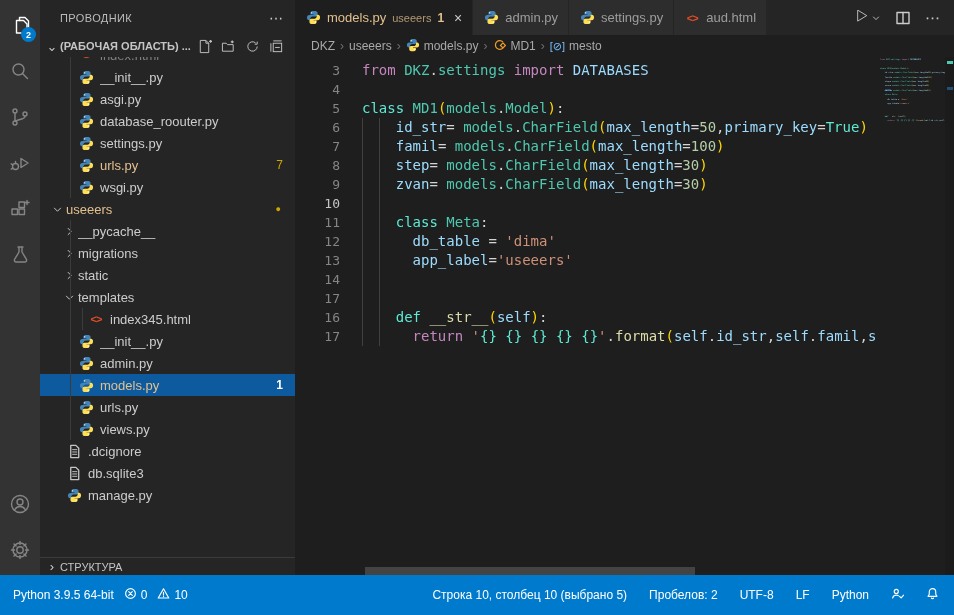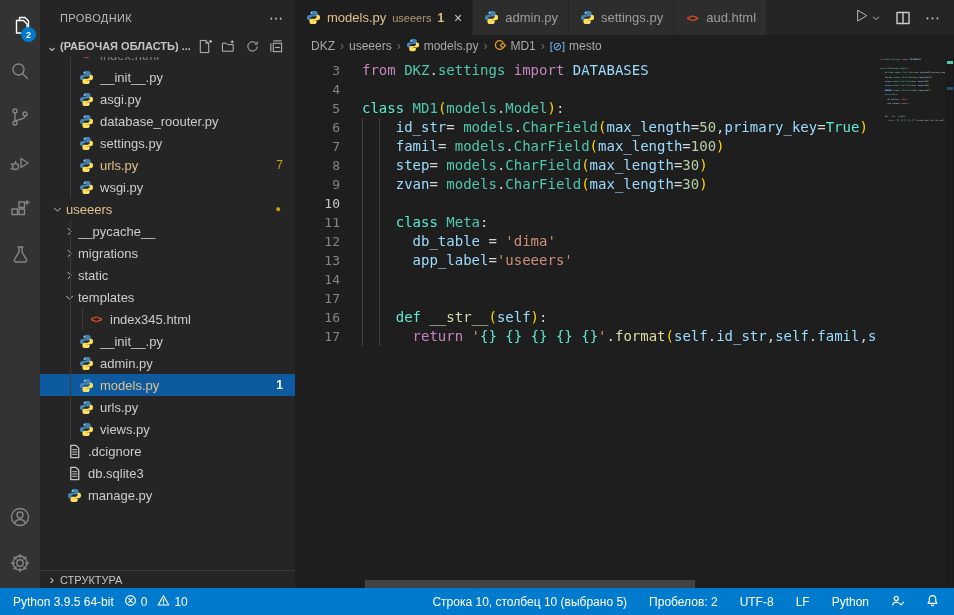--- a/index.html
+++ b/index.html
@@ -111,21 +111,21 @@
 
   .minimap { position: absolute; right: 9px; top: 0; width: 67px; height: 100%; overflow: hidden;
     cursor: pointer; }
   .minimap .code-line { height: 4.4px; line-height: 4.4px; }
   .minimap .code-text { padding-left: 2px; font-size: 2px; line-height: 4.4px; }
   .v-track { position: absolute; right: 0; top: 0; bottom: 0; width: 9px; background: #1b1b1b; }
   .ov-mark { position: absolute; right: 1px; width: 6px; height: 3px; }
   .h-scroll { position: absolute; bottom: 0; left: 70px; width: 330px; height: 8px; background: #434343; cursor: pointer; }
 
   
-  .statusbar { height: 27px; background: #007acc; color: #ffffff; display: flex;
+  .statusbar { height: 40px; background: #007acc; color: #ffffff; display: flex;
     align-items: center; font-size: 12px; flex: none; justify-content: space-between; }
   .st-left, .st-right { display: flex; align-items: center; height: 100%; }
   .st-left { padding-left: 10px; gap: 4px; }
   .st-right { padding-right: 12px; gap: 16px; }
   .st-item { display: flex; align-items: center; gap: 4px; cursor: pointer; height: 100%; padding: 0 3px; }
   .st-item svg { width: 13px; height: 13px; }
 </style>
 </head>
 <body>
 

